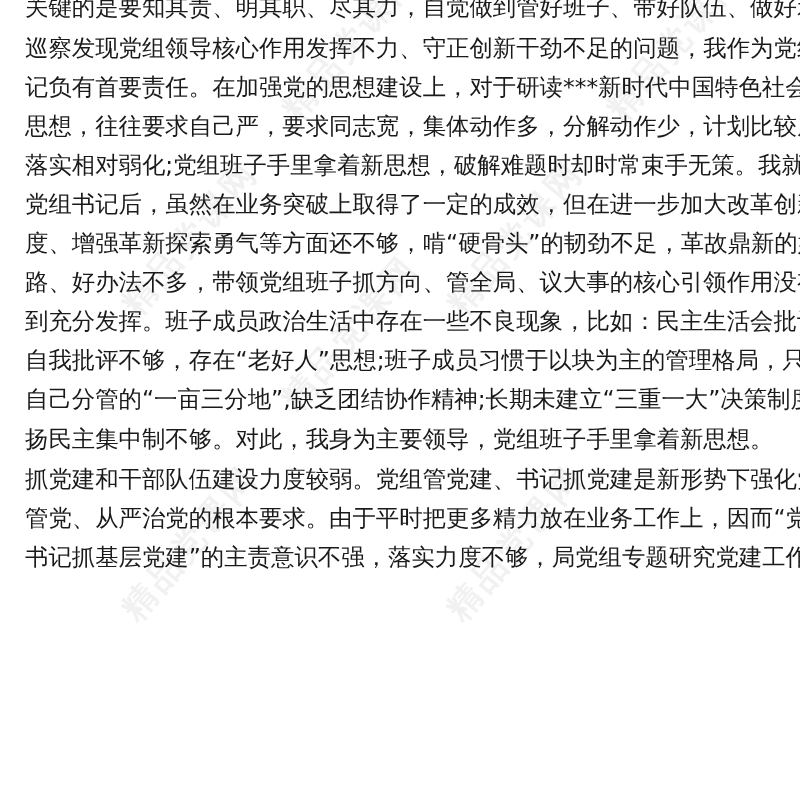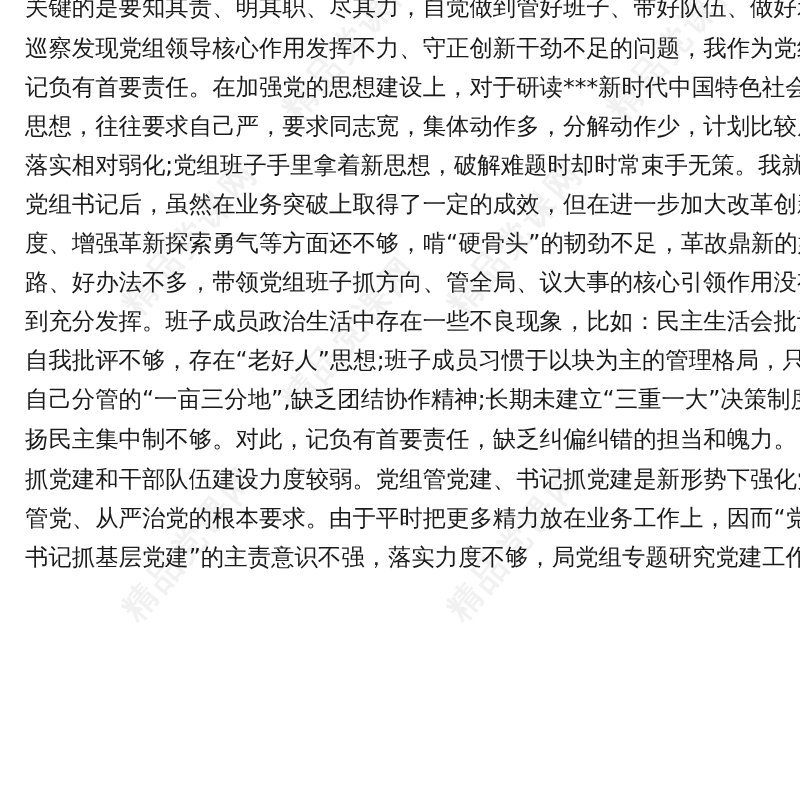--- a/index.html
+++ b/index.html
@@ -79,21 +79,21 @@
       <span class="line">巡察发现党组领导核心作用发挥不力、守正创新干劲不足的问题，我作为党组书</span>
       <span class="line">记负有首要责任。在加强党的思想建设上，对于研读***新时代中国特色社会主义</span>
       <span class="line">思想，往往要求自己严，要求同志宽，集体动作多，分解动作少，计划比较周密，</span>
       <span class="line">落实相对弱化;党组班子手里拿着新思想，破解难题时却时常束手无策。我就任局</span>
       <span class="line">党组书记后，虽然在业务突破上取得了一定的成效，但在进一步加大改革创新力</span>
       <span class="line">度、增强革新探索勇气等方面还不够，啃“硬骨头”的韧劲不足，革故鼎新的好思</span>
       <span class="line">路、好办法不多，带领党组班子抓方向、管全局、议大事的核心引领作用没有得</span>
       <span class="line">到充分发挥。班子成员政治生活中存在一些不良现象，比如：民主生活会批评和</span>
       <span class="line">自我批评不够，存在“老好人”思想;班子成员习惯于以块为主的管理格局，只关注</span>
       <span class="line">自己分管的“一亩三分地”,缺乏团结协作精神;长期未建立“三重一大”决策制度，发</span>
-      <span class="line last">扬民主集中制不够。对此，记负有首要责任，缺乏纠偏纠错的担当和魄力。</span>
+      <span class="line last">扬民主集中制不够。对此，我身为主要领导，党组班子手里拿着新思想。</span>
     </div>
     <span class="para-gap"></span>
 
     <div class="paragraph">
       <span class="line">抓党建和干部队伍建设力度较弱。党组管党建、书记抓党建是新形势下强化党要</span>
       <span class="line">管党、从严治党的根本要求。由于平时把更多精力放在业务工作上，因而“党组</span>
       <span class="line">书记抓基层党建”的主责意识不强，落实力度不够，局党组专题研究党建工作较</span>
     </div>
 
   </div>

